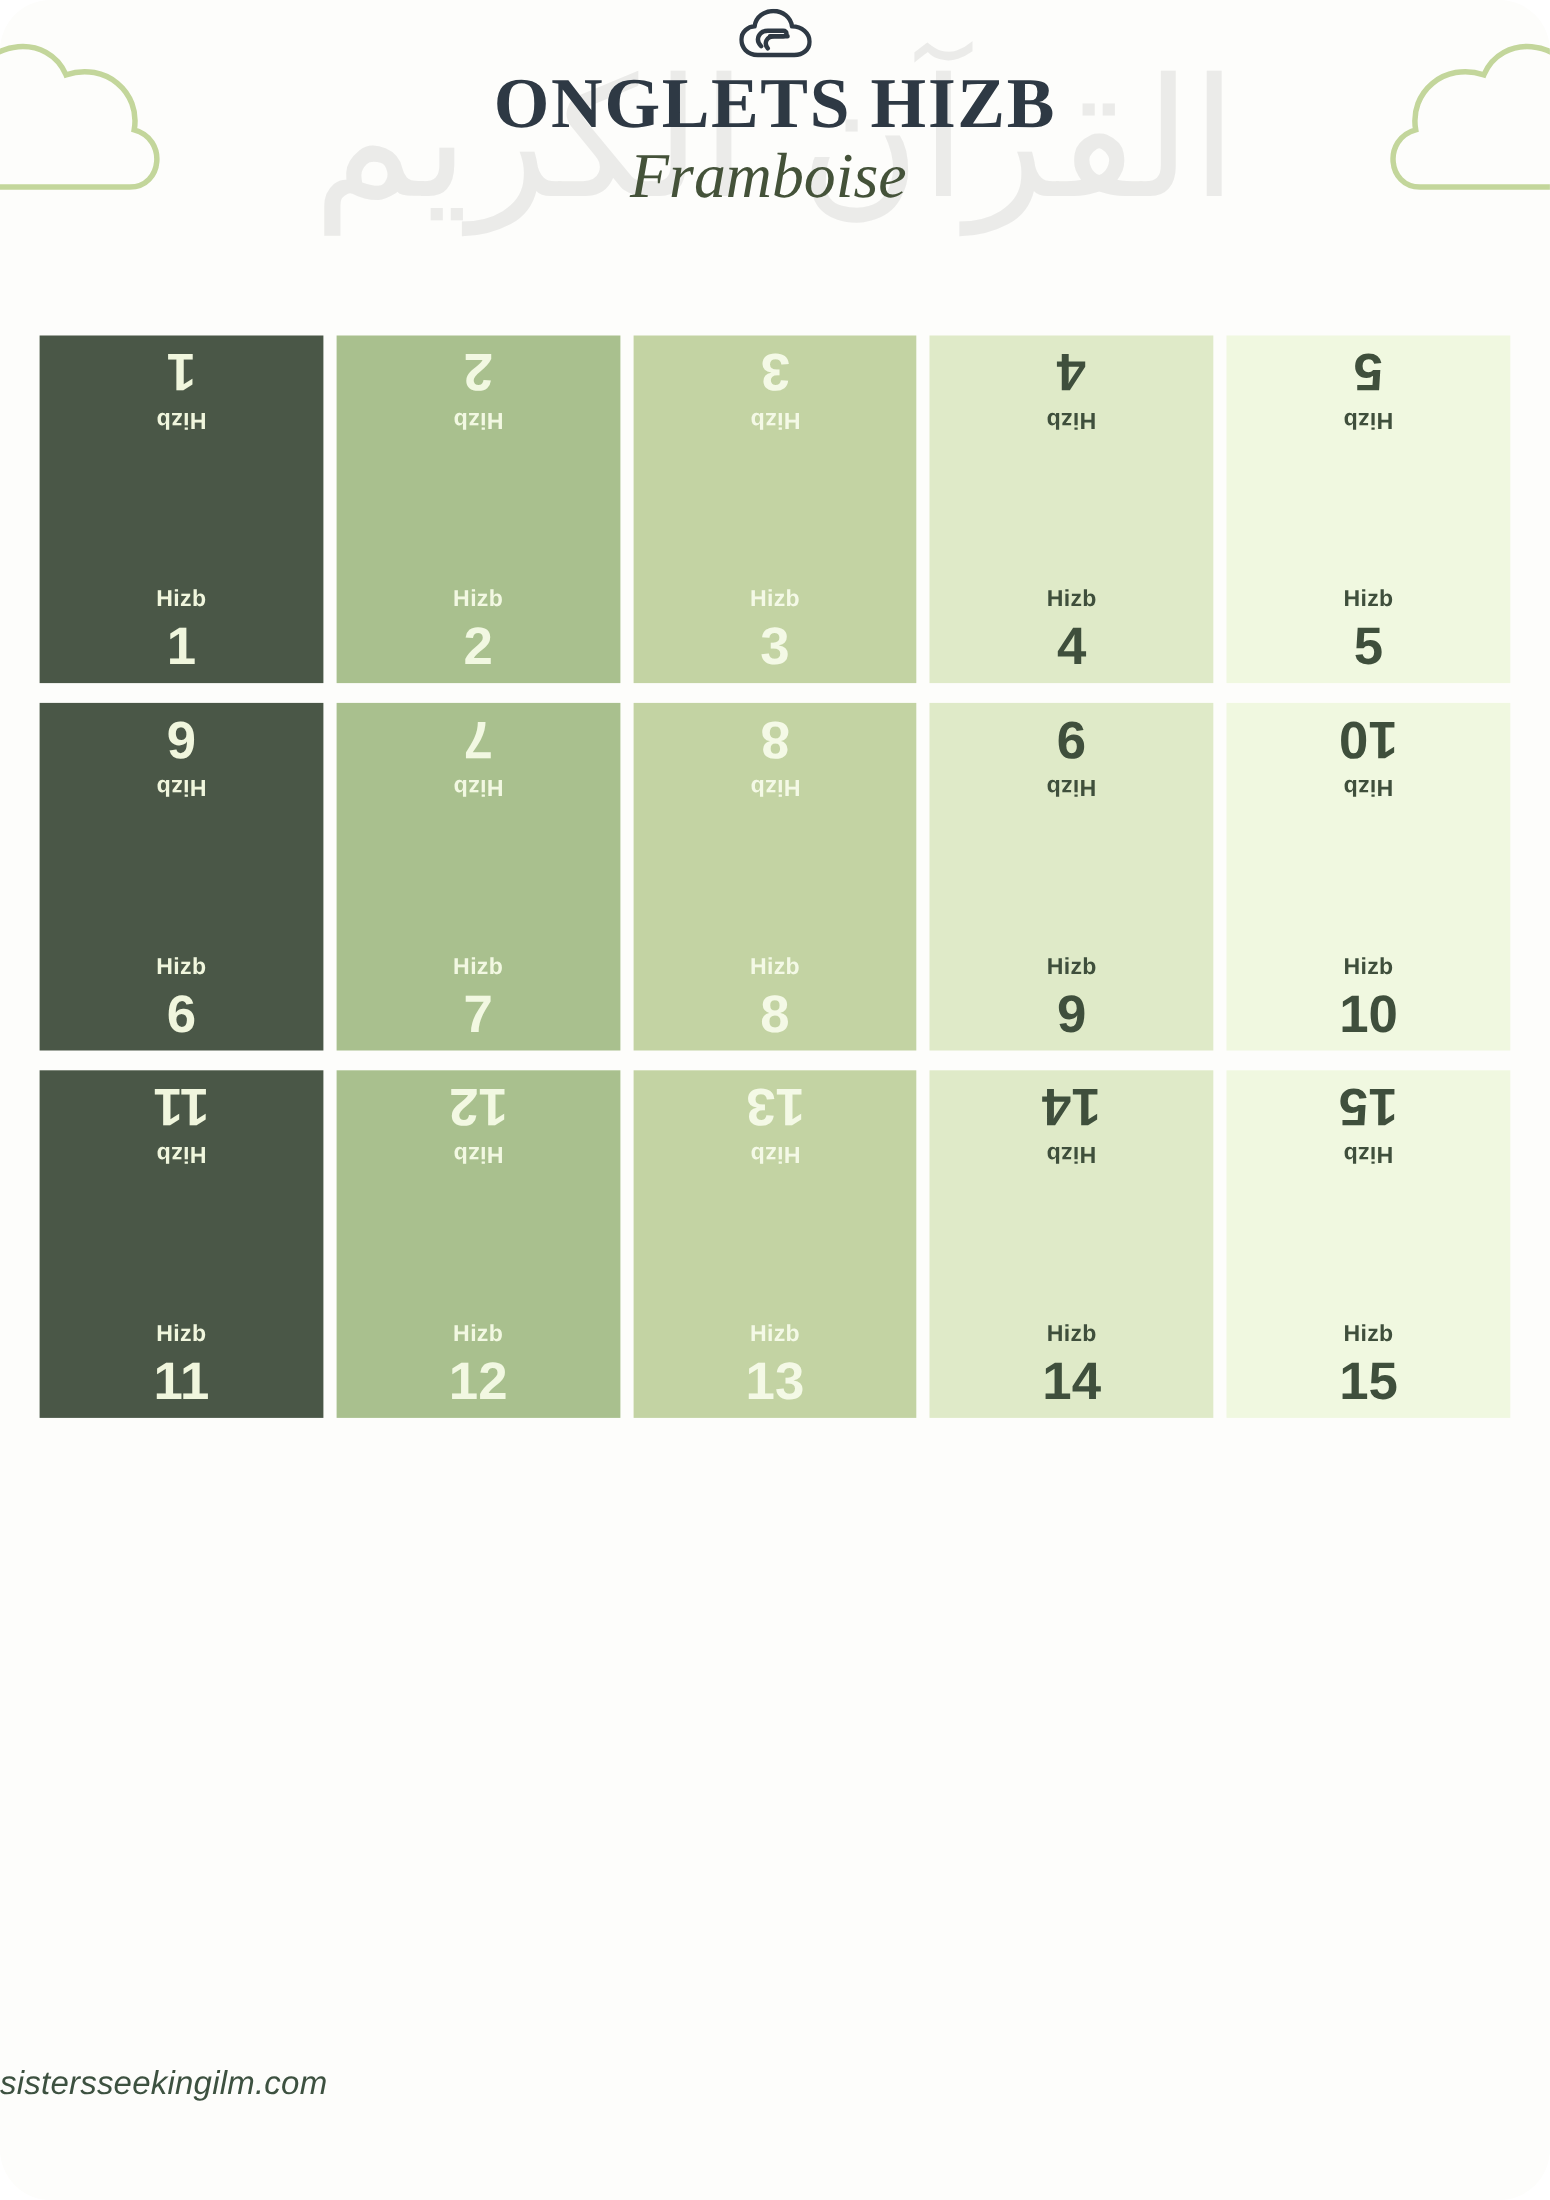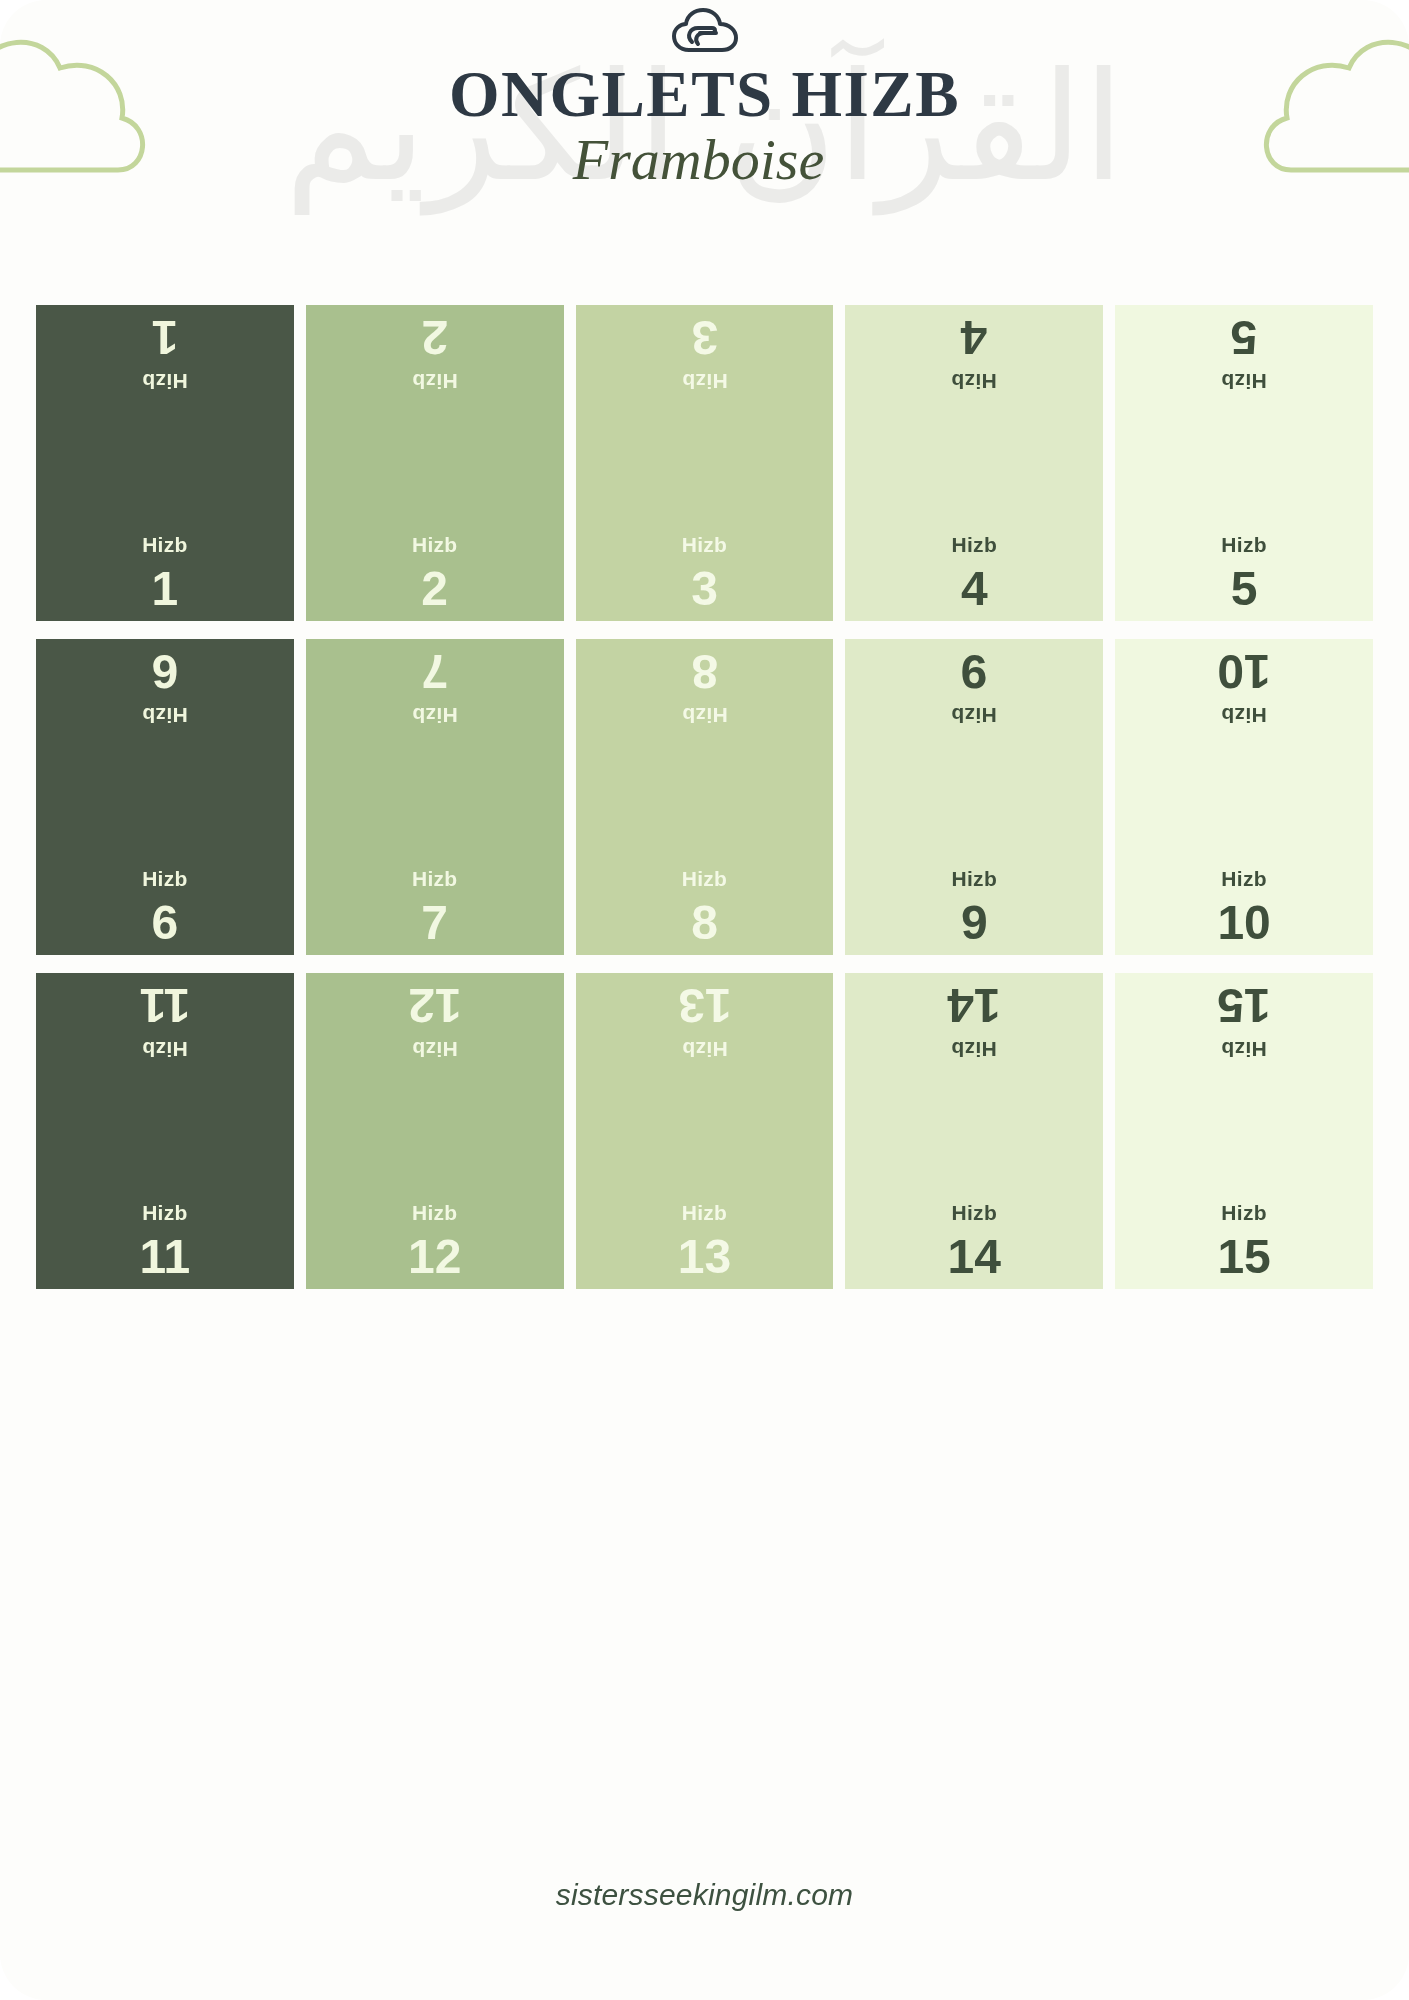--- a/index.html
+++ b/index.html
@@ -142,21 +142,20 @@
     font-size: 48px;
     line-height: 1;
   }
 
   
   .footer {
     position: absolute;
     left: 0;
     right: 0;
     bottom: 88px;
-    text-align: center;
     z-index: 3;
   }
 
   .footer-url {
     font-family: "Liberation Sans", sans-serif;
     font-style: italic;
     font-size: 30px;
     color: #3d5140;
     letter-spacing: 0.2px;
   }

